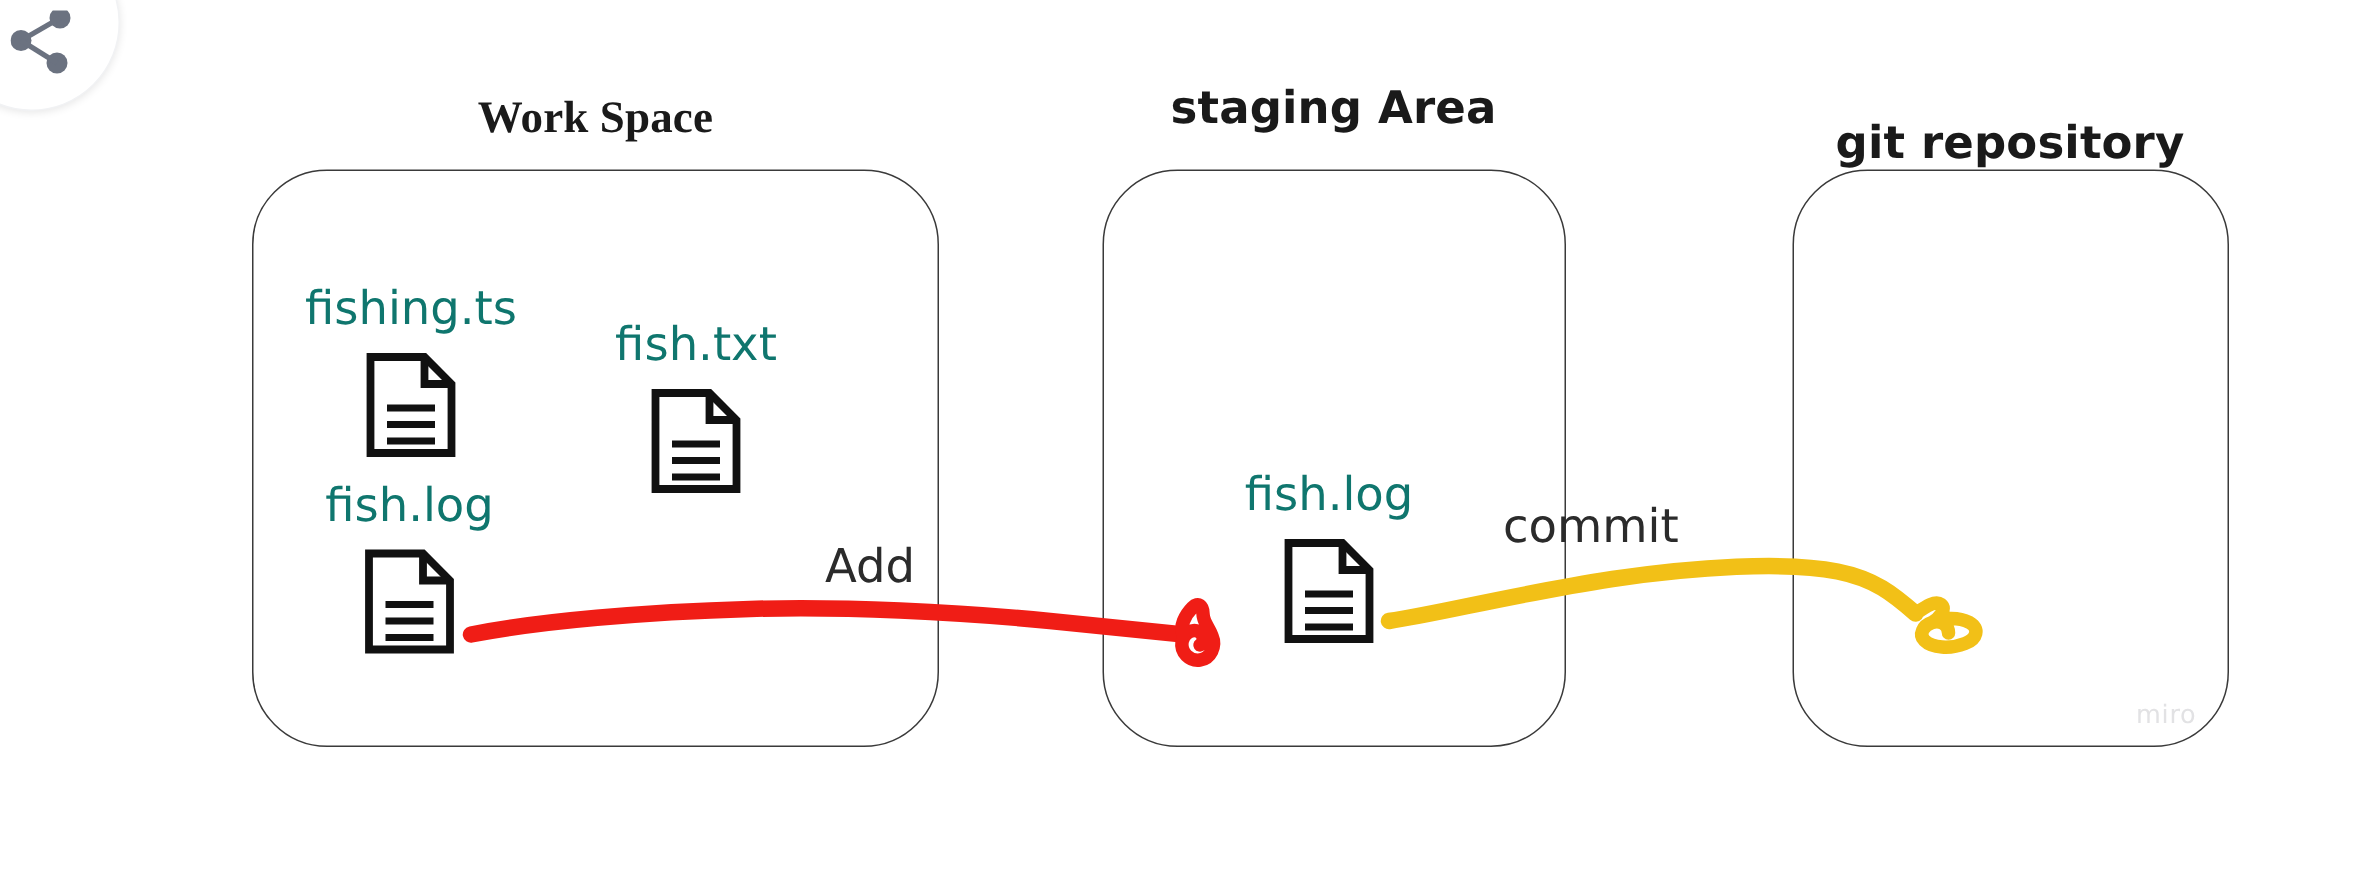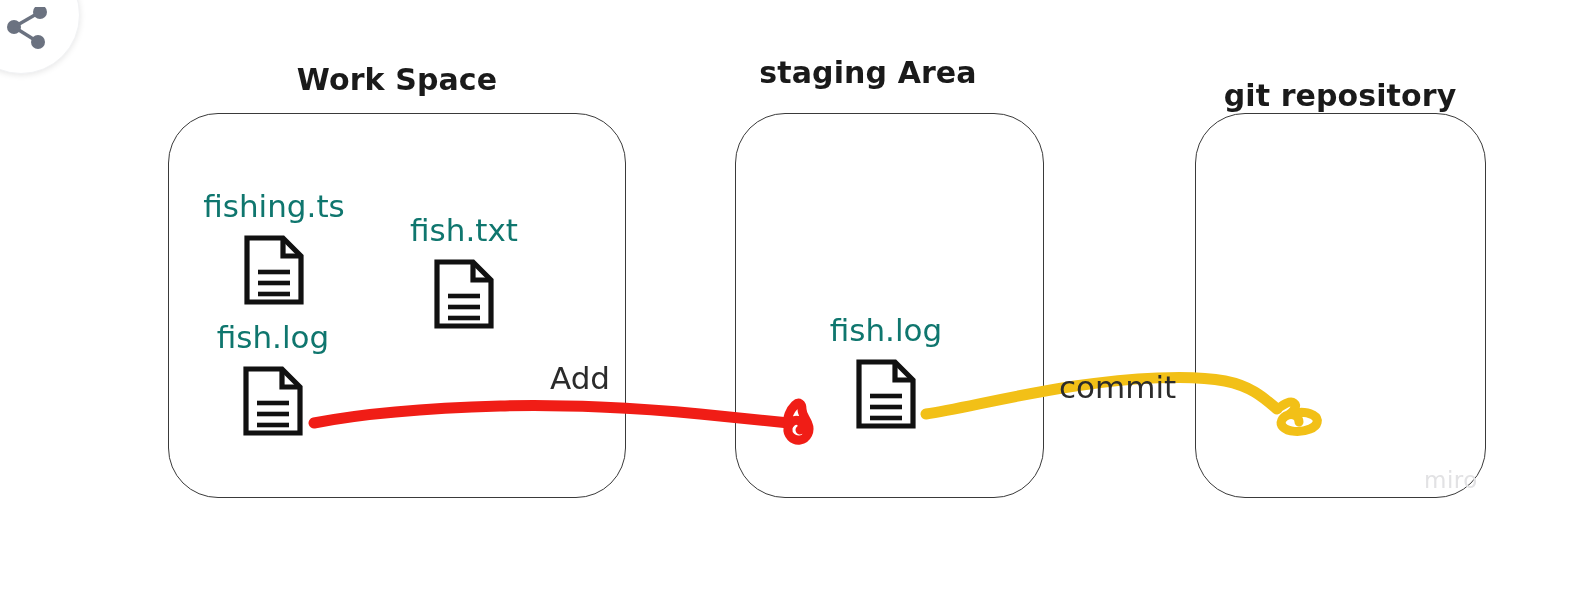--- a/index.html
+++ b/index.html
@@ -41,22 +41,22 @@
   
   .col-title {
     position: absolute;
     font-weight: bold;
     color: #1a1a1a;
     font-size: 30px;
     letter-spacing: 0.1px;
     white-space: nowrap;
     text-align: center;
   }
-  #title-workspace  { left: 168px;  top: 62px;  width: 458px; }
-  #title-staging    { left: 714px;  top: 55px;  width: 308px; }
+  #title-workspace  { left: 168px;  top: 62px;  width: 458px; font-family: Liberation Serif, serif; }
+  #title-staging    { left: 735px;  top: 55px;  width: 308px; }
   #title-repo       { left: 1195px; top: 55px;  width: 290px; margin-top: 23px; }
 
   
   .area-box {
     position: absolute;
     border: 1.6px solid #3a3a3a;
     border-radius: 50px;
     background: transparent;
     box-sizing: border-box;
   }
@@ -95,28 +95,28 @@
     height: 592px;
     pointer-events: none;
   }
   .arrow-label {
     position: absolute;
     font-size: 31px;
     color: #2b2b2b;
     white-space: nowrap;
   }
   #label-add    { left: 550px;  top: 360px; }
-  #label-commit { left: 1059px; top: 333px; margin-top: 36px; }
+  #label-commit { left: 1002px; top: 333px; }
 
   
   .watermark {
     position: absolute;
     left: 1424px;
     top: 467px;
-    font-size: 23px;
+    font-size: 17px;
     color: #e2e2e4;
     letter-spacing: 0.5px;
     user-select: none;
   }
 </style>
 </head>
 <body>
 
 <div class="canvas">
 

